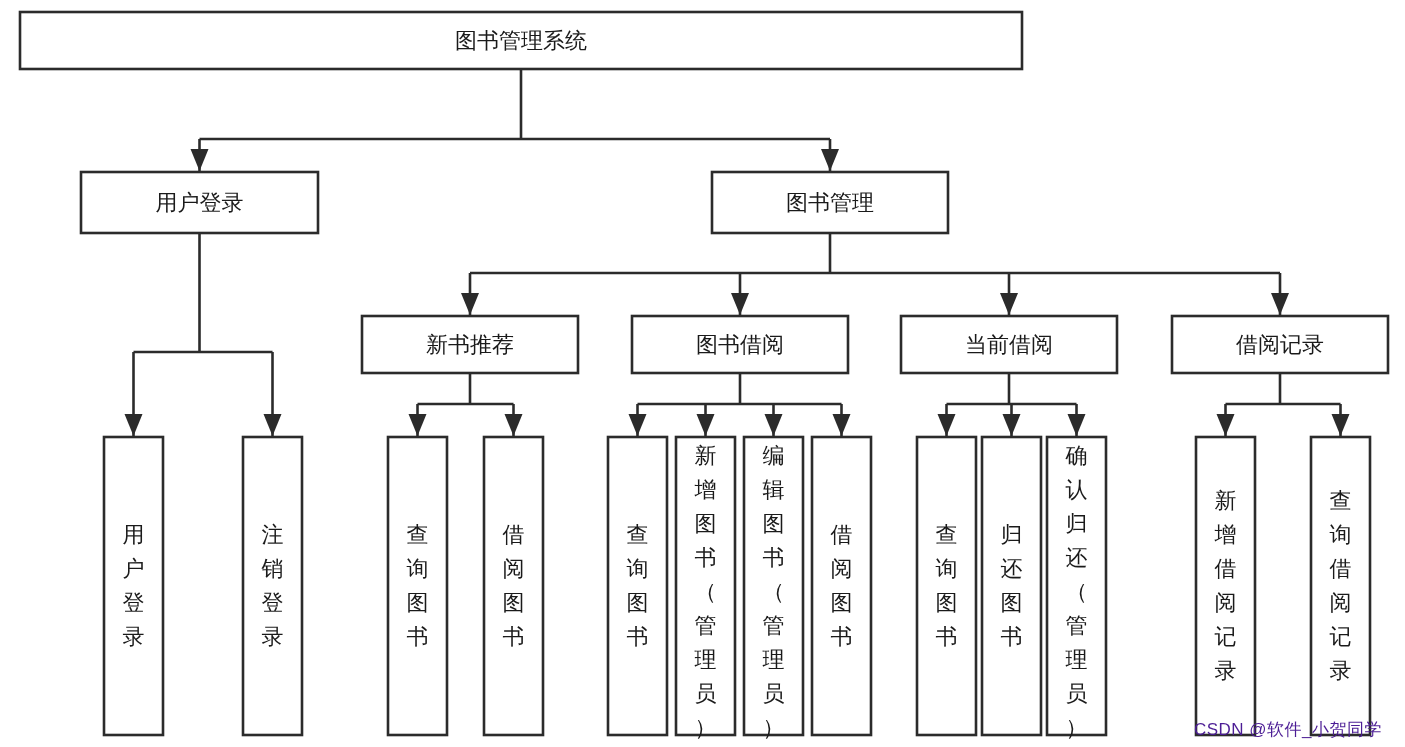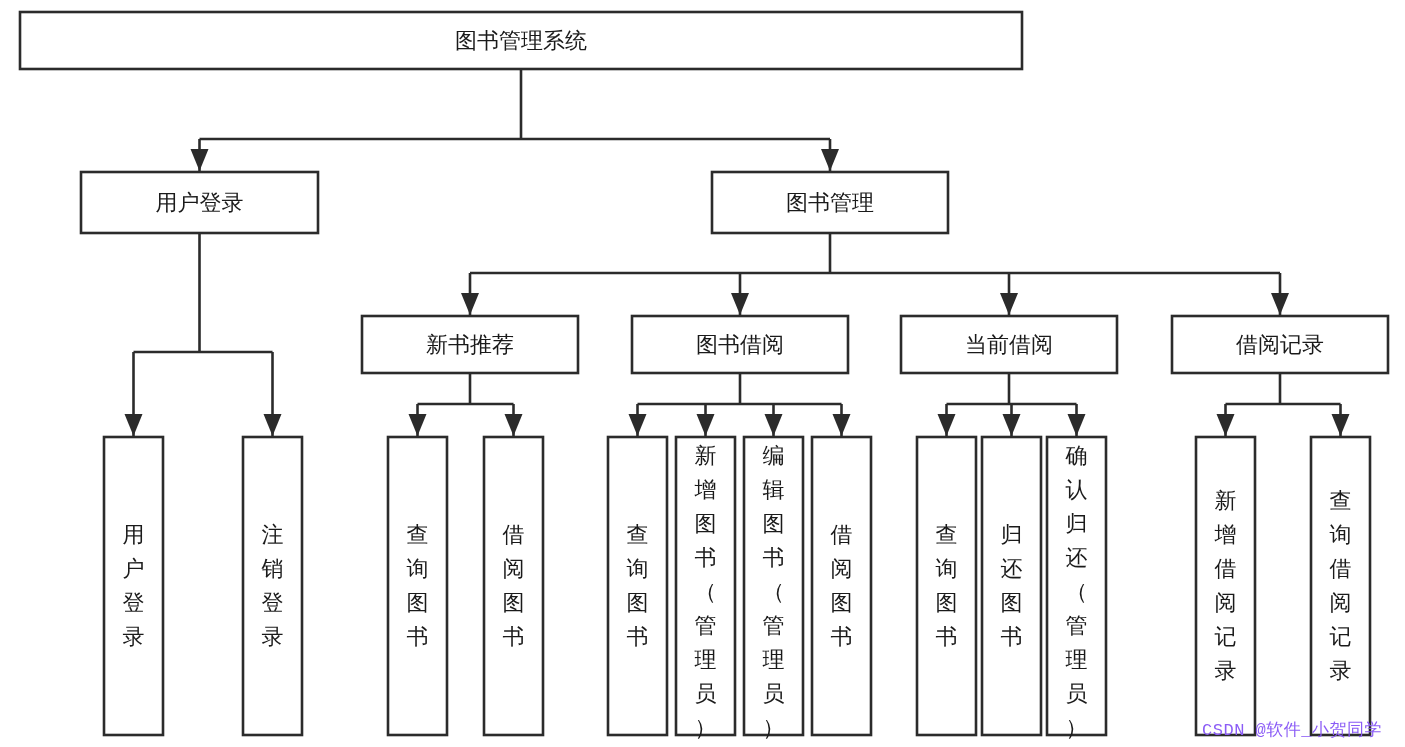--- a/index.html
+++ b/index.html
@@ -54,23 +54,23 @@
   .node-label-v {
     fill: #1a1a1a;
     font-family: "DejaVu Sans", "Liberation Sans", sans-serif;
     font-size: 22px;
     text-anchor: middle;
   }
   .watermark {
     position: absolute;
     right: 12px;
     bottom: 6px;
-    font-family: Liberation Mono, monospace;
+    font-family: Liberation Sans, sans-serif;
     font-size: 17px;
-    color: #8b5cf6;
+    color: #4c1d95;
     white-space: nowrap;
     letter-spacing: 0.5px;
   }
 </style>
 </head>
 <body>
 
 <div id="diagram-root">
   <svg id="flowchart" viewBox="0 0 1405 747">
     <g id="connectors-layer">

